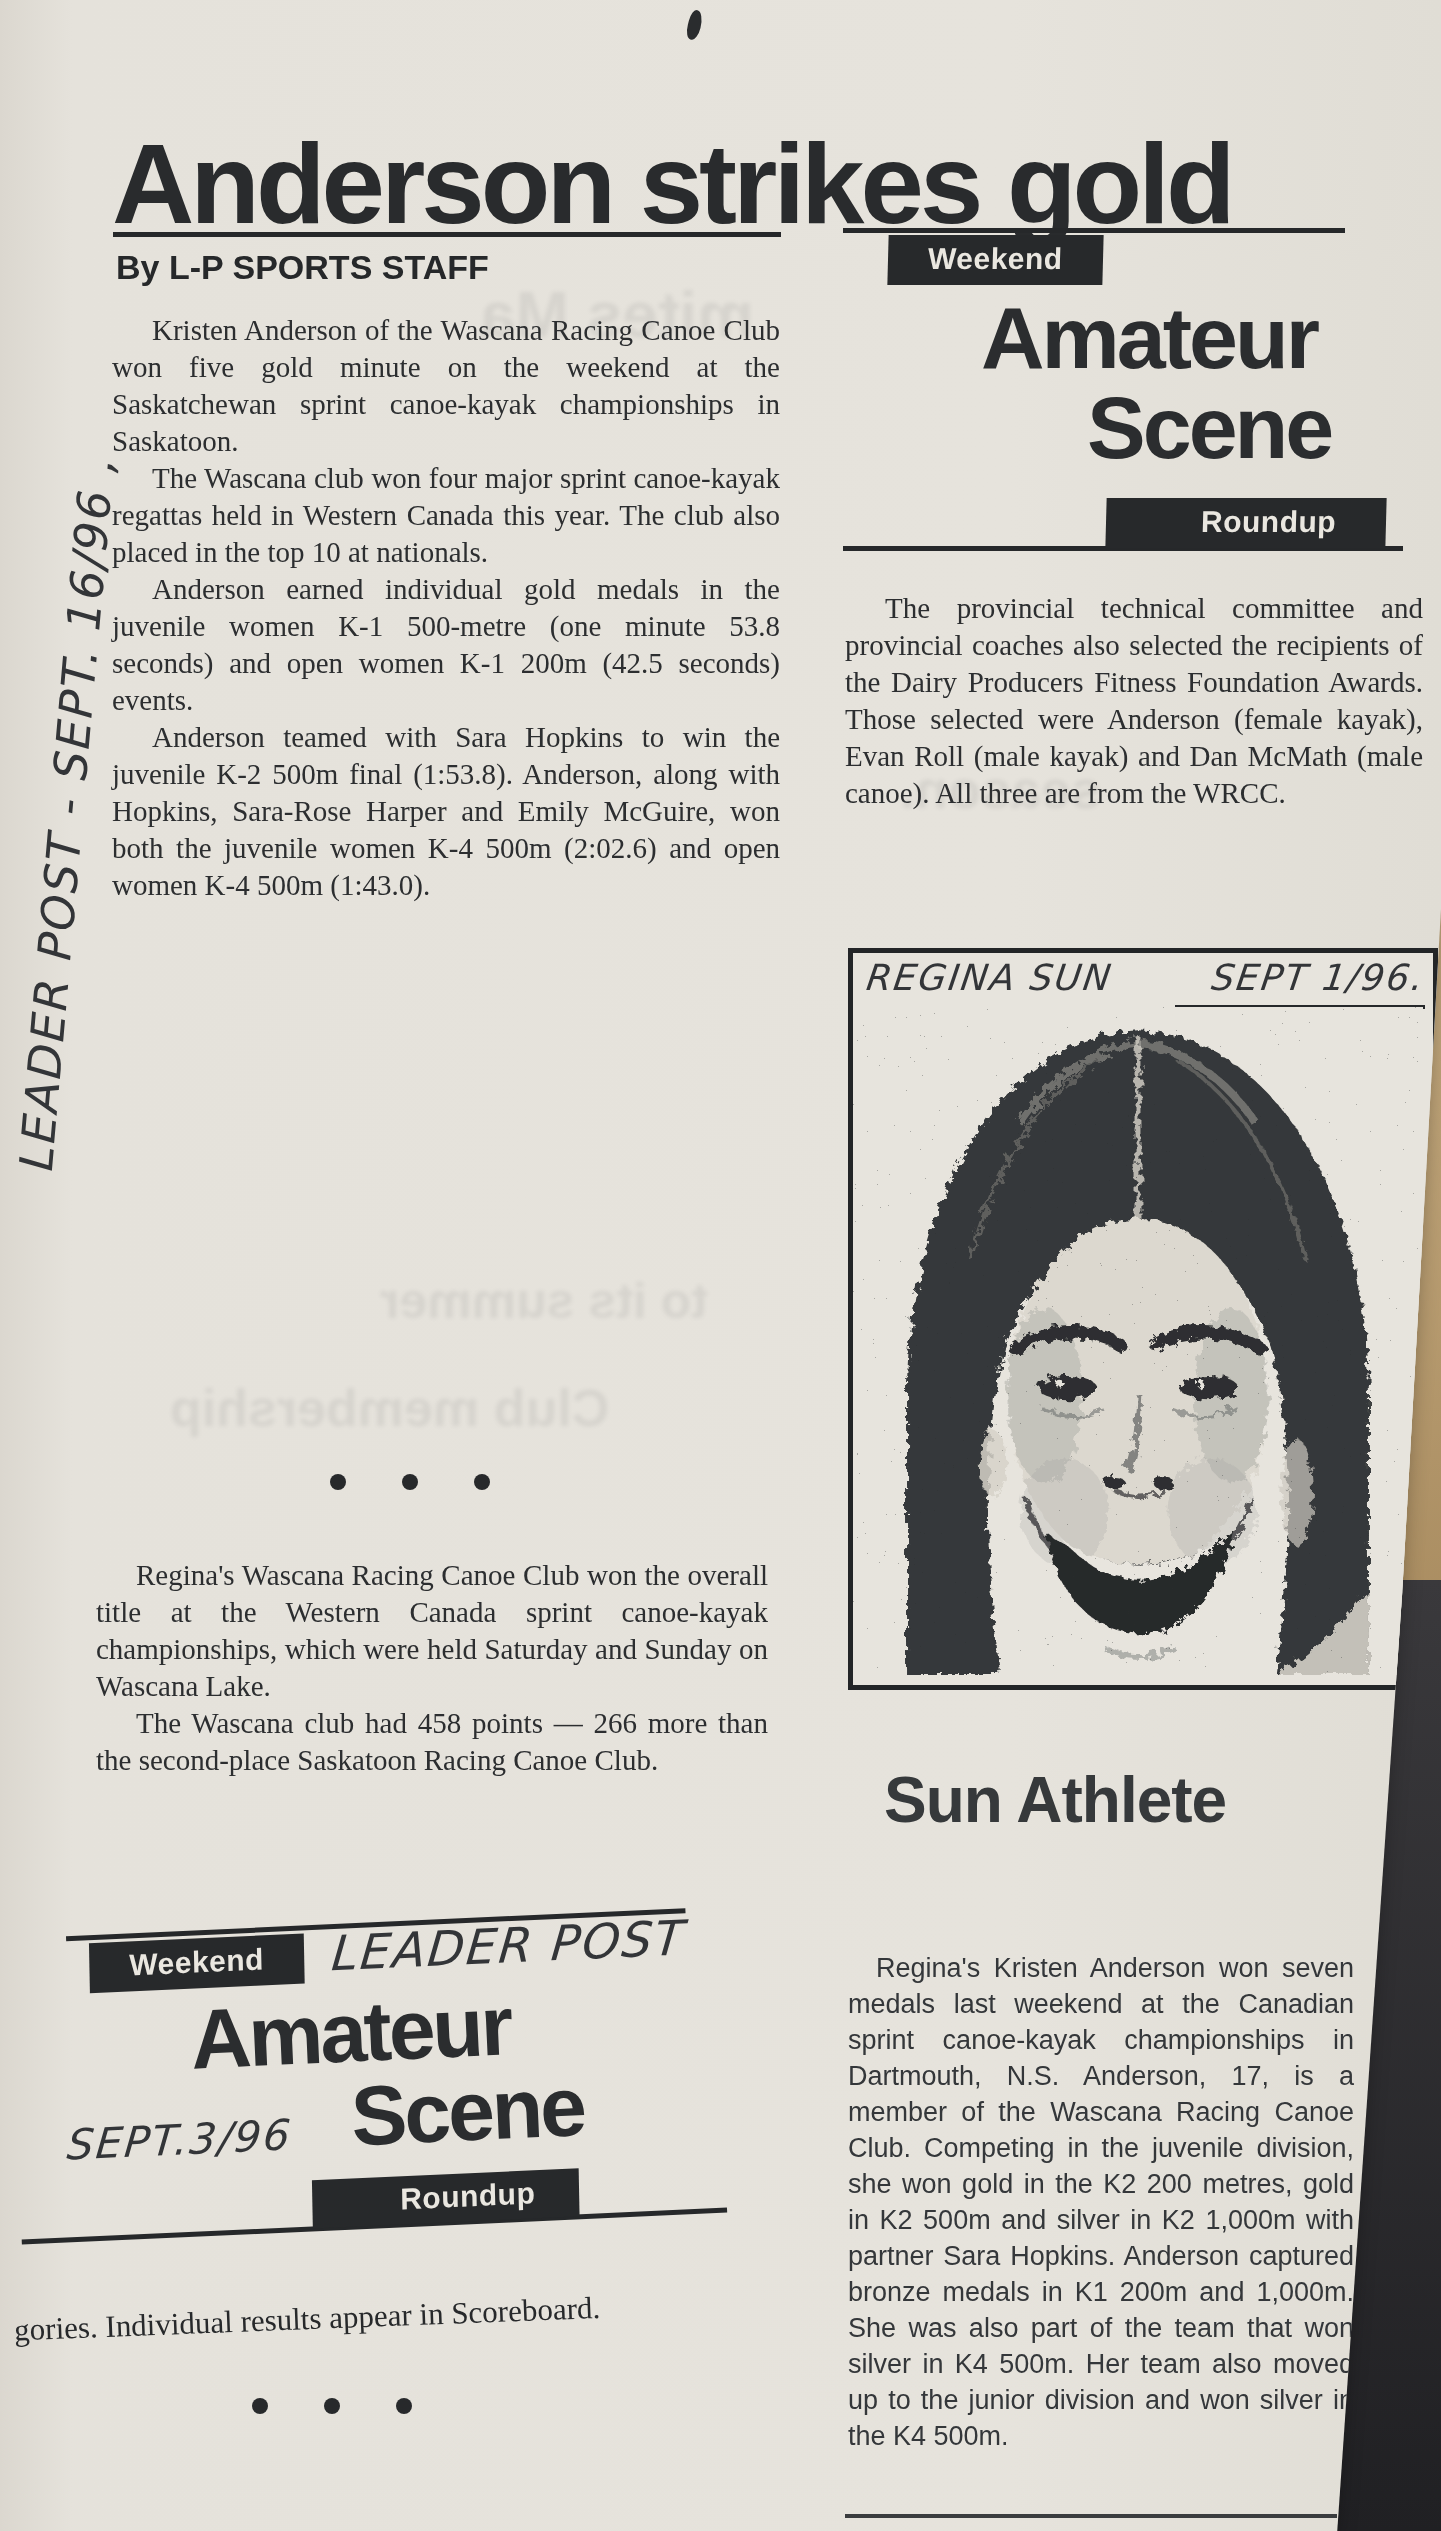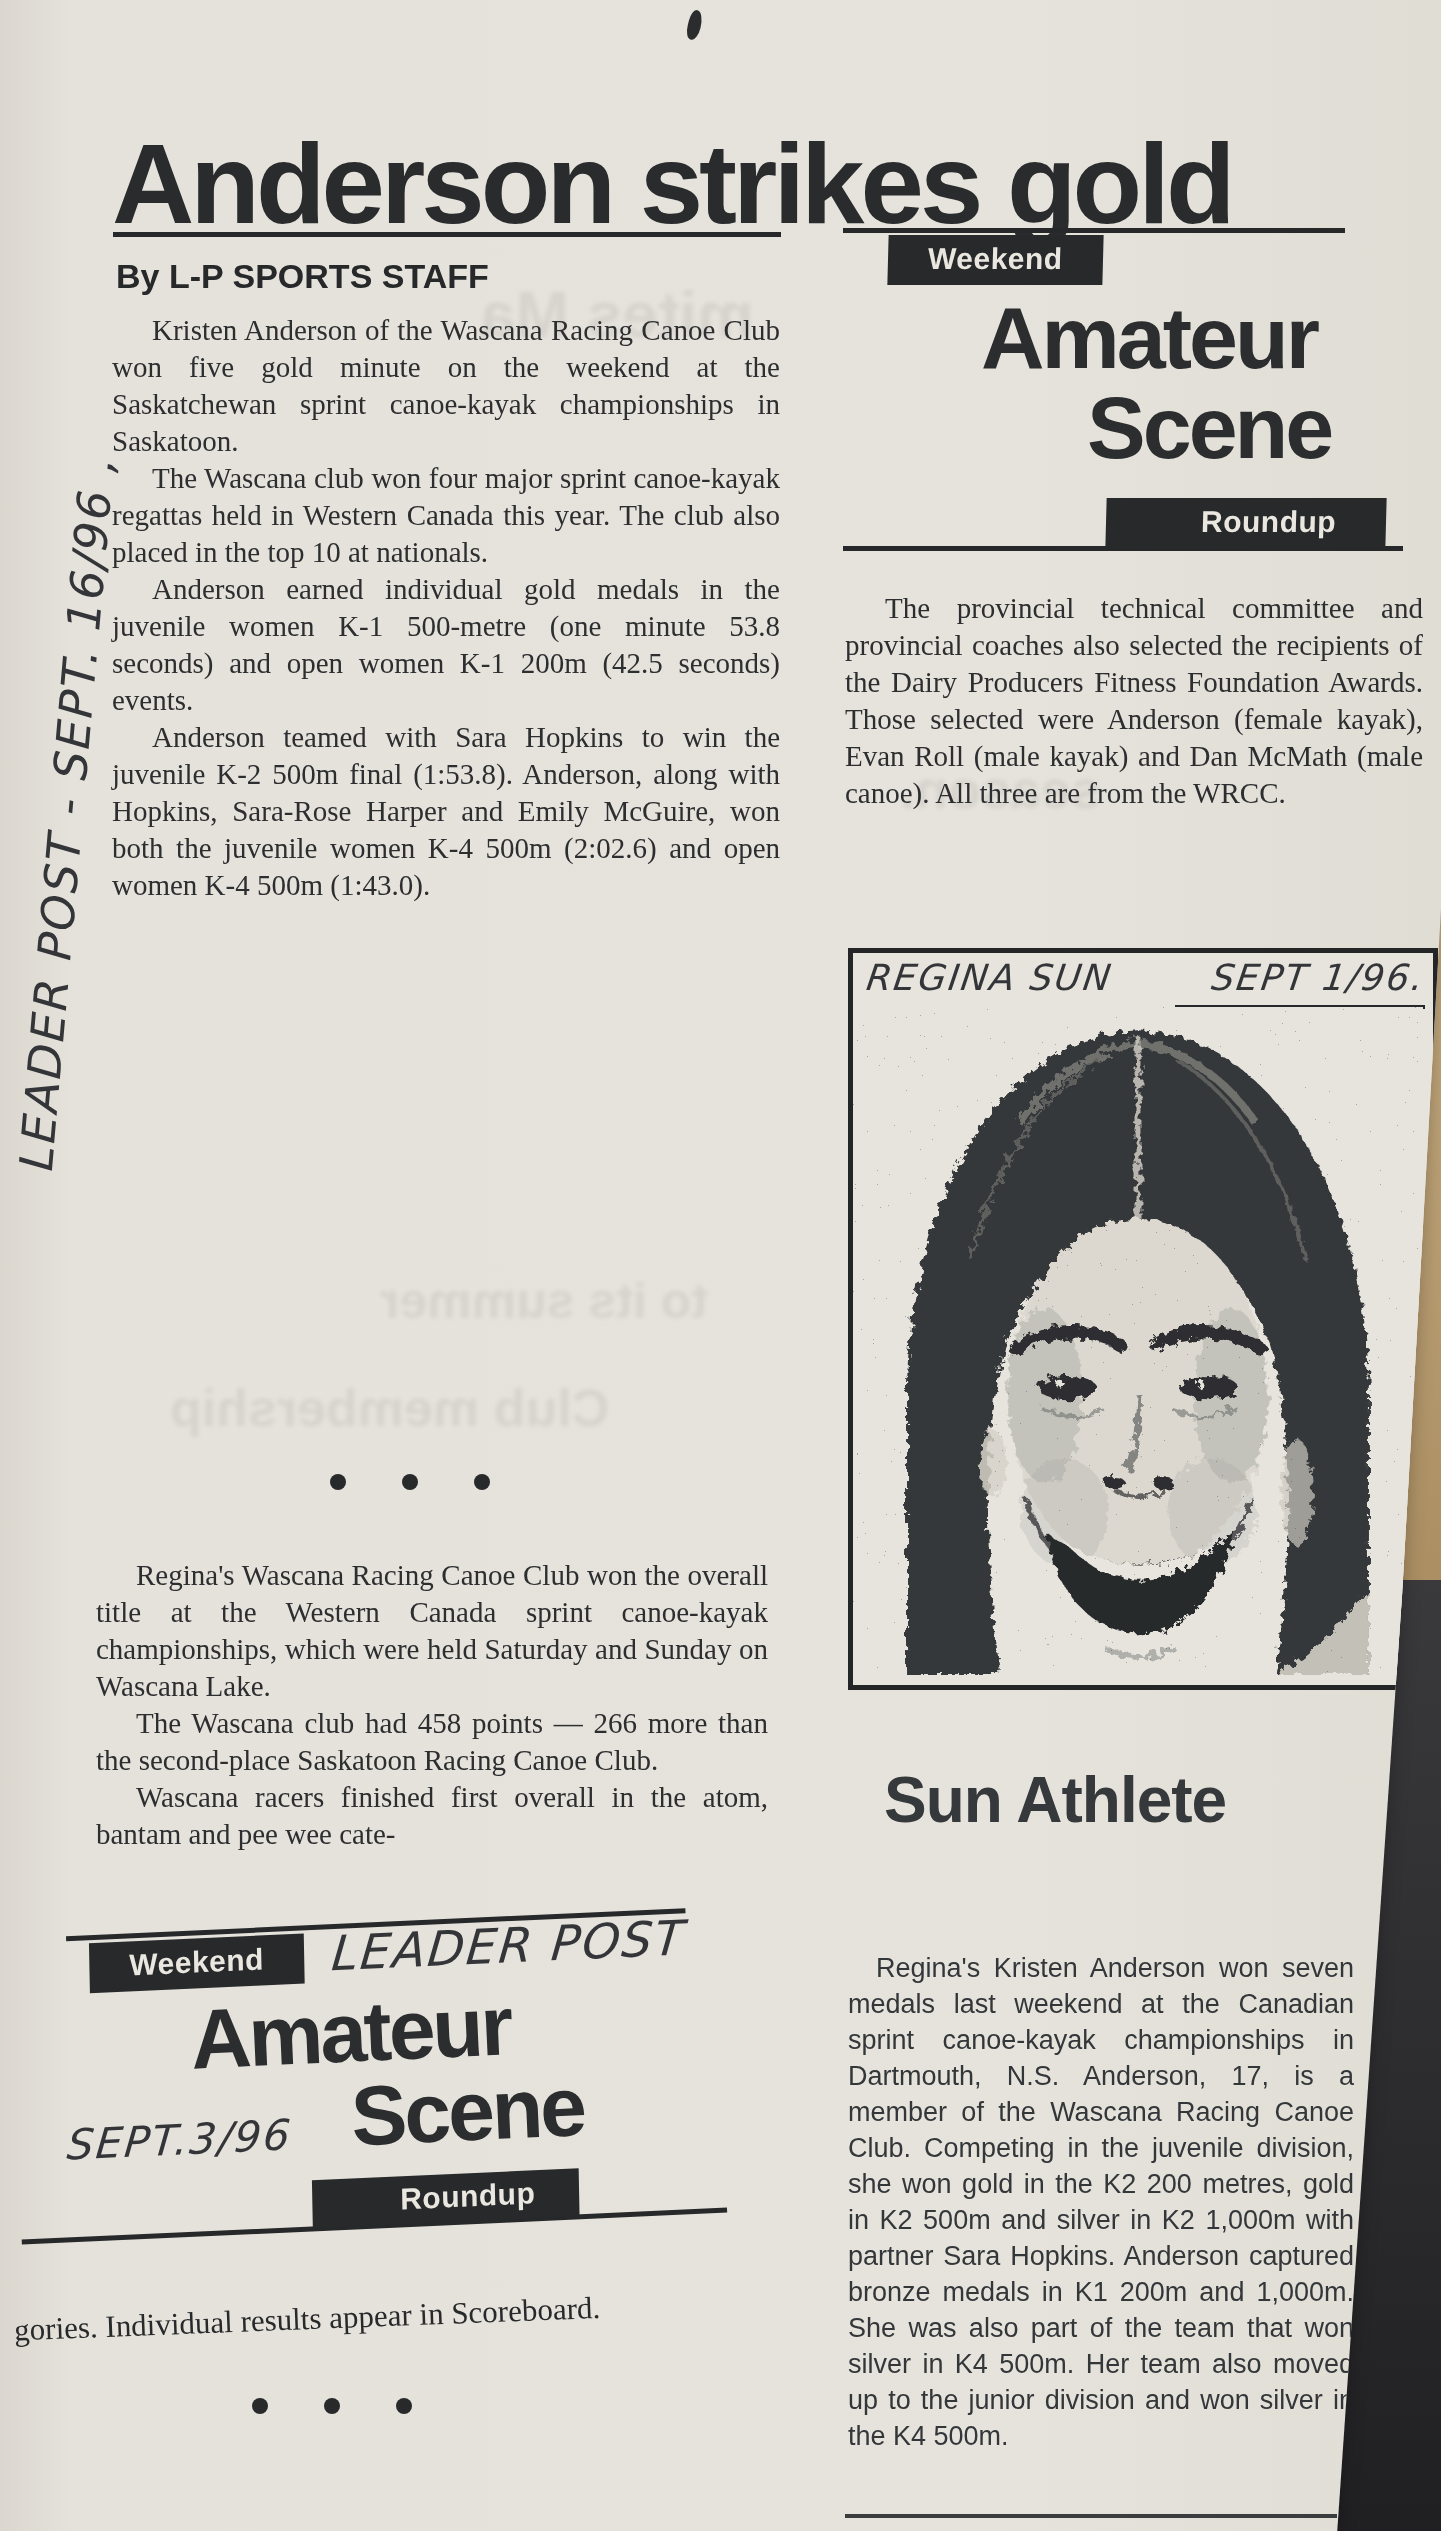--- a/index.html
+++ b/index.html
@@ -18,21 +18,21 @@
          clip-path:polygon(0 0,100% 0,100% 35.9%,97.3% 63%,92.8% 100%,0 100%);}
   .rule{background:#26282a;height:5px;}
   
   .headline{position:absolute;left:112px;top:48px;width:1320px;
             font:700 114px/120px "Liberation Sans",sans-serif;letter-spacing:-4px;color:#292b2d;
             transform:scaleX(1.0);white-space:nowrap;}
   .blob{position:absolute;left:688px;top:10px;width:13px;height:30px;background:#2a2c2e;
         border-radius:45% 60% 50% 50%;transform:rotate(14deg);}
   
   .byline-rule{position:absolute;left:113px;top:232px;width:668px;}
-  .byline{position:absolute;left:116px;top:248px;font:700 34px "Liberation Sans",sans-serif;color:#26282a;margin-top:9px;}
+  .byline{position:absolute;left:116px;top:248px;font:700 34px "Liberation Sans",sans-serif;color:#26282a;}
   
   .serif-col p{margin:0;text-indent:40px;text-align:justify;
                font:400 29px/37px "Liberation Serif","DejaVu Serif",serif;color:#2c2e30;}
   .col-left-1{position:absolute;left:112px;top:312px;width:668px;}
   .col-left-2{position:absolute;left:96px;top:1522px;width:672px;margin-top:35px;}
   .dots{display:flex;gap:56px;}
   .dots span{width:16px;height:16px;border-radius:50%;background:#27292b;display:block;}
   .dots-mid{position:absolute;left:330px;top:1474px;}
   .dots-bottom{position:absolute;left:252px;top:2398px;}
   
@@ -125,21 +125,20 @@
 
     <div class="dots dots-mid">
       <span></span>
           <span></span>
           <span></span>
     </div>
 
     <div class="col-left-2 serif-col">
           <p>Regina's Wascana Racing Canoe Club won the overall title at the Western Canada sprint canoe-kayak championships, which were held Saturday and Sunday on Wascana Lake.</p>
           <p>The Wascana club had 458 points — 266 more than the second-place Saskatoon Racing Canoe Club.</p>
-          <p>Wascana racers finished first overall in the atom, bantam and pee wee cate-</p>
         </div>
 
     <div class="scene-box-bottom">
       <div class="rule rule-top"></div>
       <div class="sbb-row">
         <span class="tab tab-weekend">Weekend</span>
         <span class="hand hand-source">LEADER POST</span>
       </div>
       <div class="masthead sbb-line1">Amateur</div>
       <div class="sbb-row">

